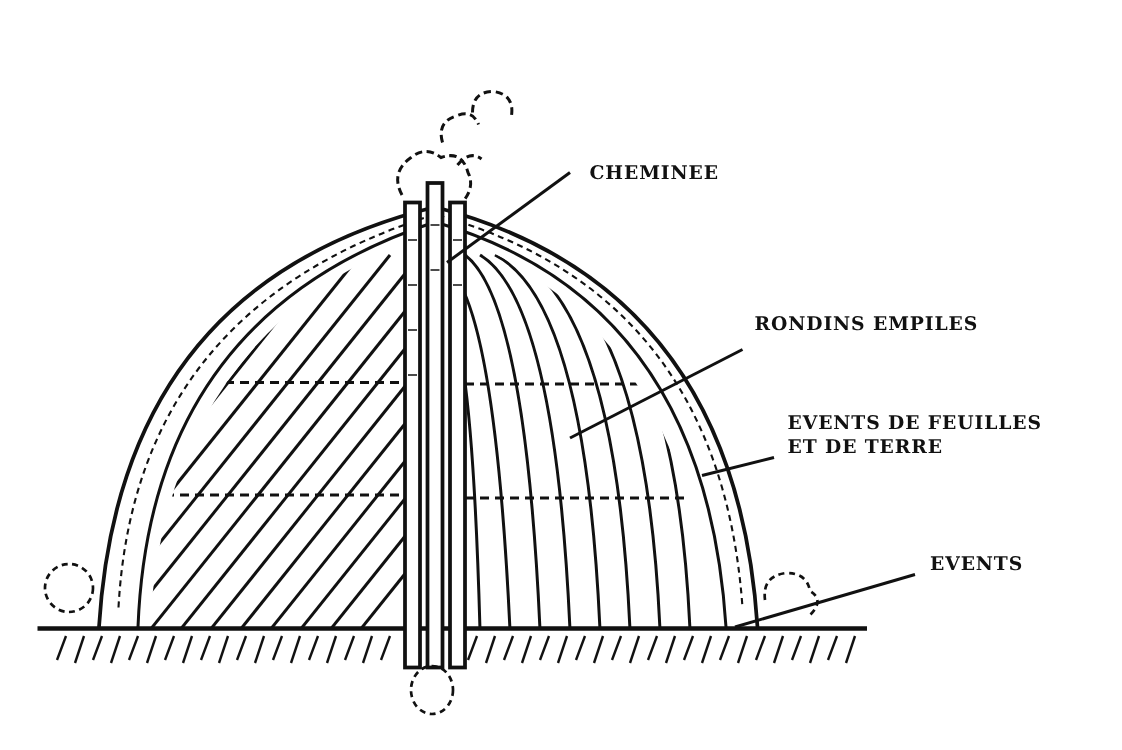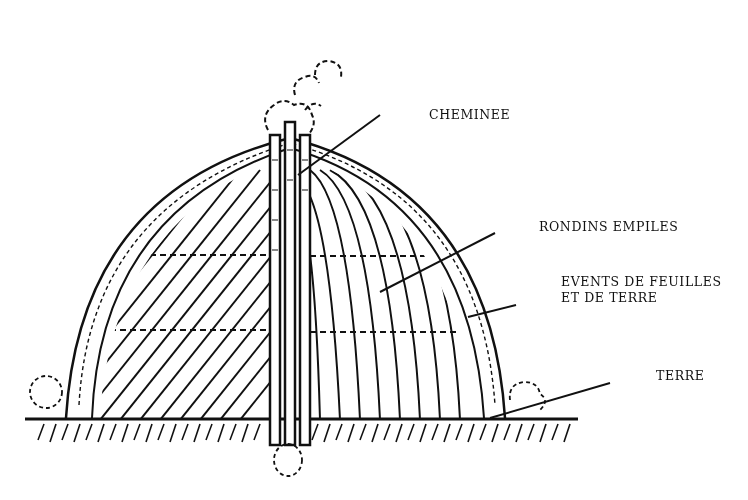--- a/index.html
+++ b/index.html
@@ -1,20 +1,20 @@
 <!DOCTYPE html>
 <html><head>
 <meta charset="utf-8">
 <style>
   html, body { margin:0; padding:0; background:#ffffff; }
   body { width:748px; height:500px; overflow:hidden; position:relative; }
   #diagram { position:absolute; left:0; top:0; width:748px; height:500px; }
   .label {
-    position:absolute; font-family:"DejaVu Serif", serif; font-weight:normal;
-    font-size:12.5px; letter-spacing:0.6px; color:#111; line-height:16px; white-space:nowrap;margin-left:36px;
+    position:absolute; font-family:"DejaVu Serif", serif; font-weight:bold;
+    font-size:12.5px; letter-spacing:0.6px; color:#111; line-height:16px; white-space:nowrap;
   }
 </style>
 </head>
 <body>
 
 <svg id="diagram" viewBox="0 0 748 500" xmlns="http://www.w3.org/2000/svg">
   <defs>
     <clipPath id="domeClip">
       <path d="M 92 418 Q 100 210 290 140 Q 470 200 488 418 Z"></path>
     </clipPath>
@@ -148,16 +148,16 @@
 
   <g stroke="#111" stroke-width="2" fill="none">
     <line x1="298" y1="175" x2="380" y2="115"></line>
     <line x1="380" y1="292" x2="495" y2="233"></line>
     <line x1="468" y1="317" x2="516" y2="305"></line>
     <line x1="490" y1="418" x2="610" y2="383"></line>
   </g>
 </svg>
 
 <div class="label" style="left:393px; top:107px;">CHEMINEE</div>
-<div class="label" style="left:503px; top:219px;">RONDINS EMPILES</div>
+<div class="label" style="left:503px; top:208px;">RONDINS EMPILES</div>
 <div class="label" style="left:525px; top:274px;">EVENTS DE FEUILLES</div>
 <div class="label" style="left:525px; top:290px;">ET DE TERRE</div>
-<div class="label" style="left:620px; top:368px;">TERRE</div>
+<div class="label" style="left:620px; top:368px;">EVENTS</div>
 
 </body></html>

